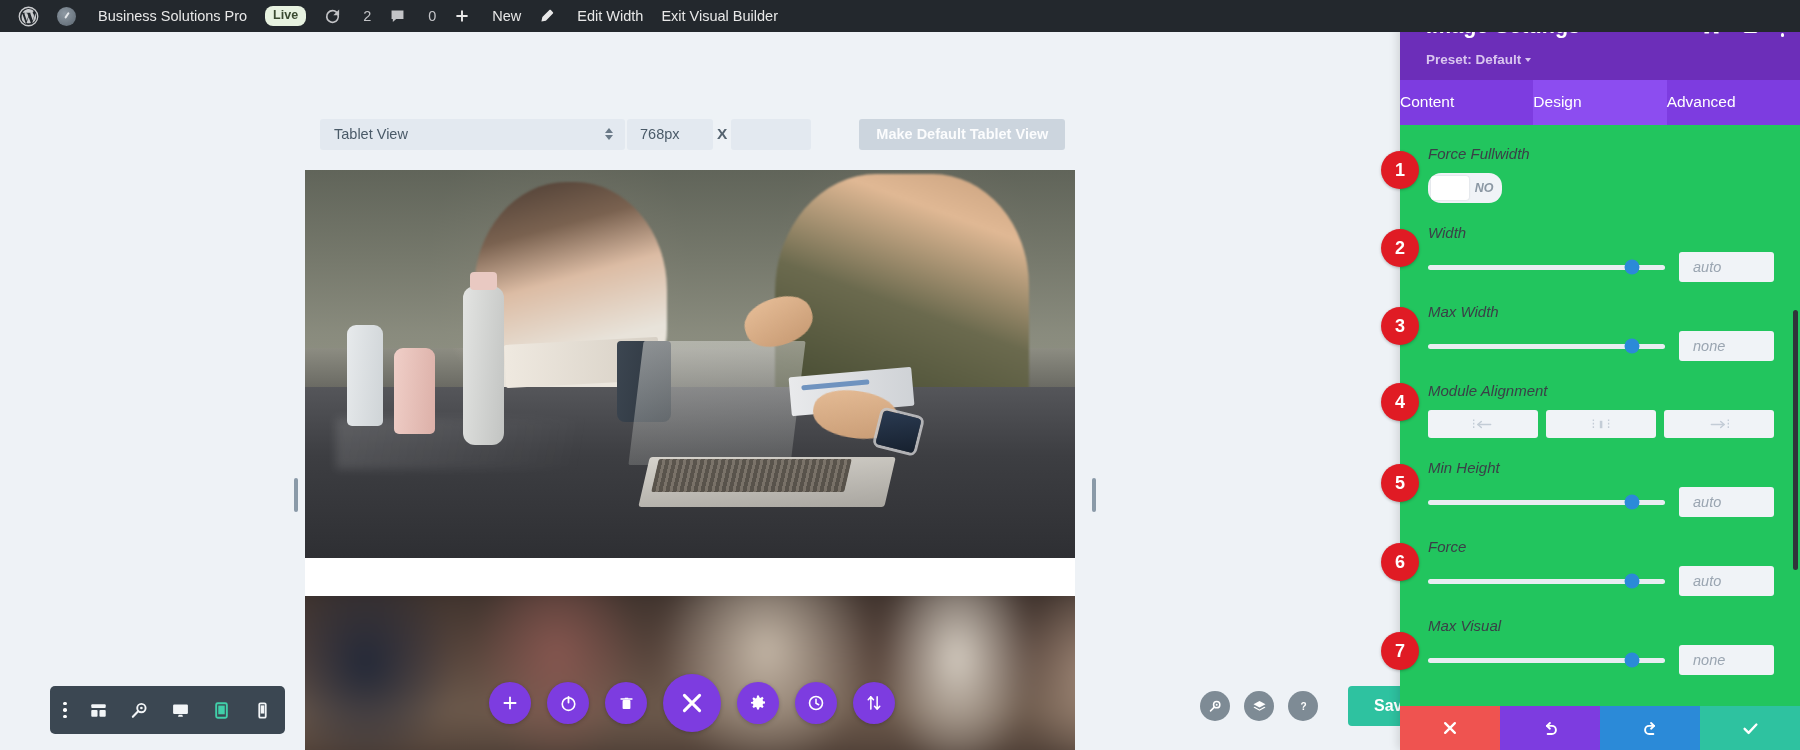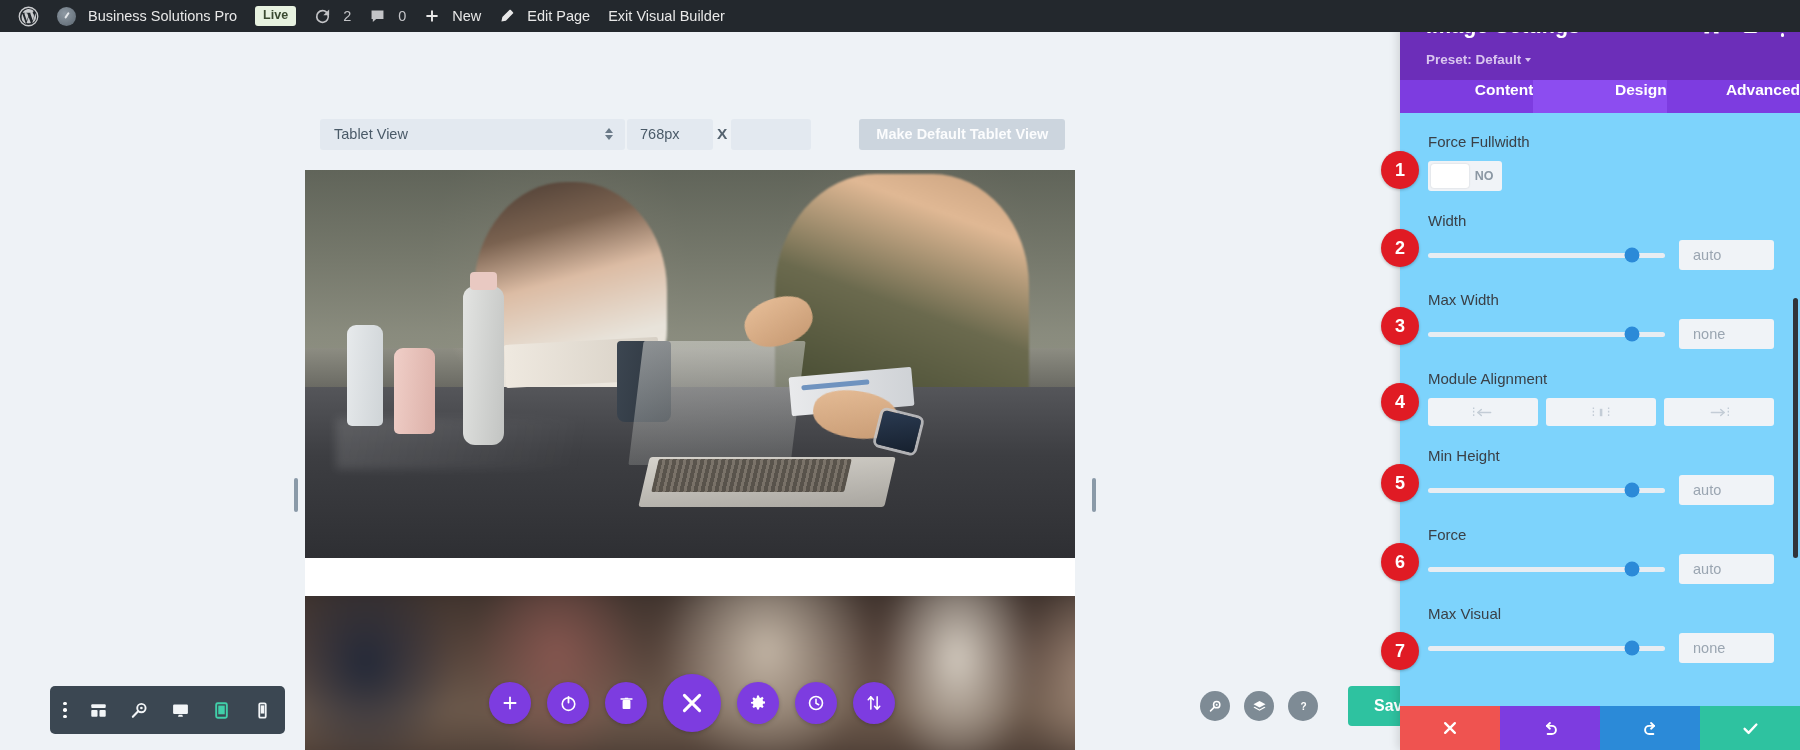--- a/index.html
+++ b/index.html
@@ -14,41 +14,41 @@
   
   #adminbar {
     position: absolute; top: 0; left: 0;
     width: 1800px; height: 32px;
     background: #23282d;
     display: flex; align-items: center;
     color: #c3c4c7; font-size: 14.5px;
     z-index: 40;
   }
   .ab-item {
-    display: flex; align-items: center; gap: 12px;
+    display: flex; align-items: center; gap: 22px;
     height: 32px; padding: 0 9px;
     white-space: nowrap; color: #e8e8e8;
   }
   .ab-left { display: flex; align-items: center; padding-left: 9px; }
   .ab-right { margin-left: auto; display: flex; align-items: center; padding-right: 10px; }
   .wp-logo { width: 21px; height: 21px; flex: 0 0 21px; }
   .site-icon {
     width: 19px; height: 19px; border-radius: 50%;
     background: radial-gradient(circle at 40% 35%, #8e99a3, #5b6670);
     position: relative; flex: 0 0 19px;
   }
   .site-icon::after {
     content:""; position:absolute; left:50%; top:50%;
     width:2px; height:7px; background:#e4e7ea;
     transform: translate(-50%,-60%) rotate(34deg); border-radius:1px;
   }
   .live-badge {
     background: #e7f2e0; color: #3a4a30;
     font-size: 12.5px; font-weight: 600;
-    padding: 2px 8px 3px; border-radius: 3px; line-height: 1.15;
+    padding: 2px 8px 3px; border-radius: 8px; line-height: 1.15;
   }
   .ab-count { color: #c3c4c7; }
   .avatar-sm {
     width: 21px; height: 21px; flex:0 0 21px;
     background: linear-gradient(160deg,#6b6257 0%,#3c3833 55%,#262320 100%);
     border: 1px solid #555;
   }
   .search-ico { width: 20px; height: 20px; }
 
   
@@ -286,38 +286,38 @@
     position: absolute; right: 16px; top: 18px;
     display: flex; align-items: center; gap: 22px; color: #fff;
   }
   .dots-v { display: flex; flex-direction: column; gap: 3px; align-items: center; }
   .dots-v i { width: 3.5px; height: 3.5px; background: #fff; border-radius: 50%; display:block; }
 
   .panel-tabs {
     display: flex; background: #7d3ce0; flex: 0 0 auto;
   }
   .ptab {
-    flex: 1; text-align: right;
-    padding: 1px 0 14px;
-    color: #fff; font-size: 15.5px; font-weight: 700;
+    flex: 1; text-align: left;
+    padding: 13px 0 14px;
+    color: #fff; font-size: 15.5px; font-weight: 400;
   }
   .ptab.active { background: #8c4df0; }
 
   .panel-body {
     flex: 1 1 auto; position: relative;
-    padding: 20px 0 0 0; overflow: hidden; background: #7dd3fc;
+    padding: 20px 0 0 0; overflow: hidden; background: #22c55e; font-style: italic;
   }
   .field { padding: 0 26px 0 28px; margin-bottom: 21px; position: relative; }
   .field-label {
     font-size: 15px; color: #3a4047; margin-bottom: 11px; font-weight: 400;
   }
   .row { display: flex; align-items: center; gap: 14px; }
 
   .toggle {
-    width: 74px; height: 30px; background: #f0f3f7; border-radius: 3px;
+    width: 74px; height: 30px; background: #f0f3f7; border-radius: 13px;
     display: flex; align-items: center; padding: 3px;
   }
   .toggle .knob {
     width: 38px; height: 24px; background: #fff; border-radius: 3px;
     box-shadow: 0 0 2px rgba(0,0,0,.16);
   }
   .toggle .tlabel {
     flex: 1; text-align: center; font-size: 12.5px; font-weight: 700; color: #8b97a3;
   }
 
@@ -402,21 +402,21 @@
       <div class="ab-item">
         <svg width="16" height="16" viewBox="0 0 20 20">
           <path d="M8.8 3h2.4v5.8H17v2.4h-5.8V17H8.8v-5.8H3V8.8h5.8V3z" fill="#e8e8e8"></path>
         </svg>
         <span>New</span>
       </div>
       <div class="ab-item">
         <svg width="16" height="16" viewBox="0 0 20 20">
           <path d="M14.8 2.6c-.5-.5-1.3-.5-1.8 0L4.2 11.4 3 17l5.6-1.2 8.8-8.8c.5-.5.5-1.3 0-1.8l-2.6-2.6z" fill="#e8e8e8"></path>
         </svg>
-        <span>Edit Page</span>
+        <span>Edit Width</span>
       </div>
       <div class="ab-item">
         <span>Exit Visual Builder</span>
       </div>
     </div>
   </div>
 
   <div id="canvas">
 
     <div id="resp-toolbar">

